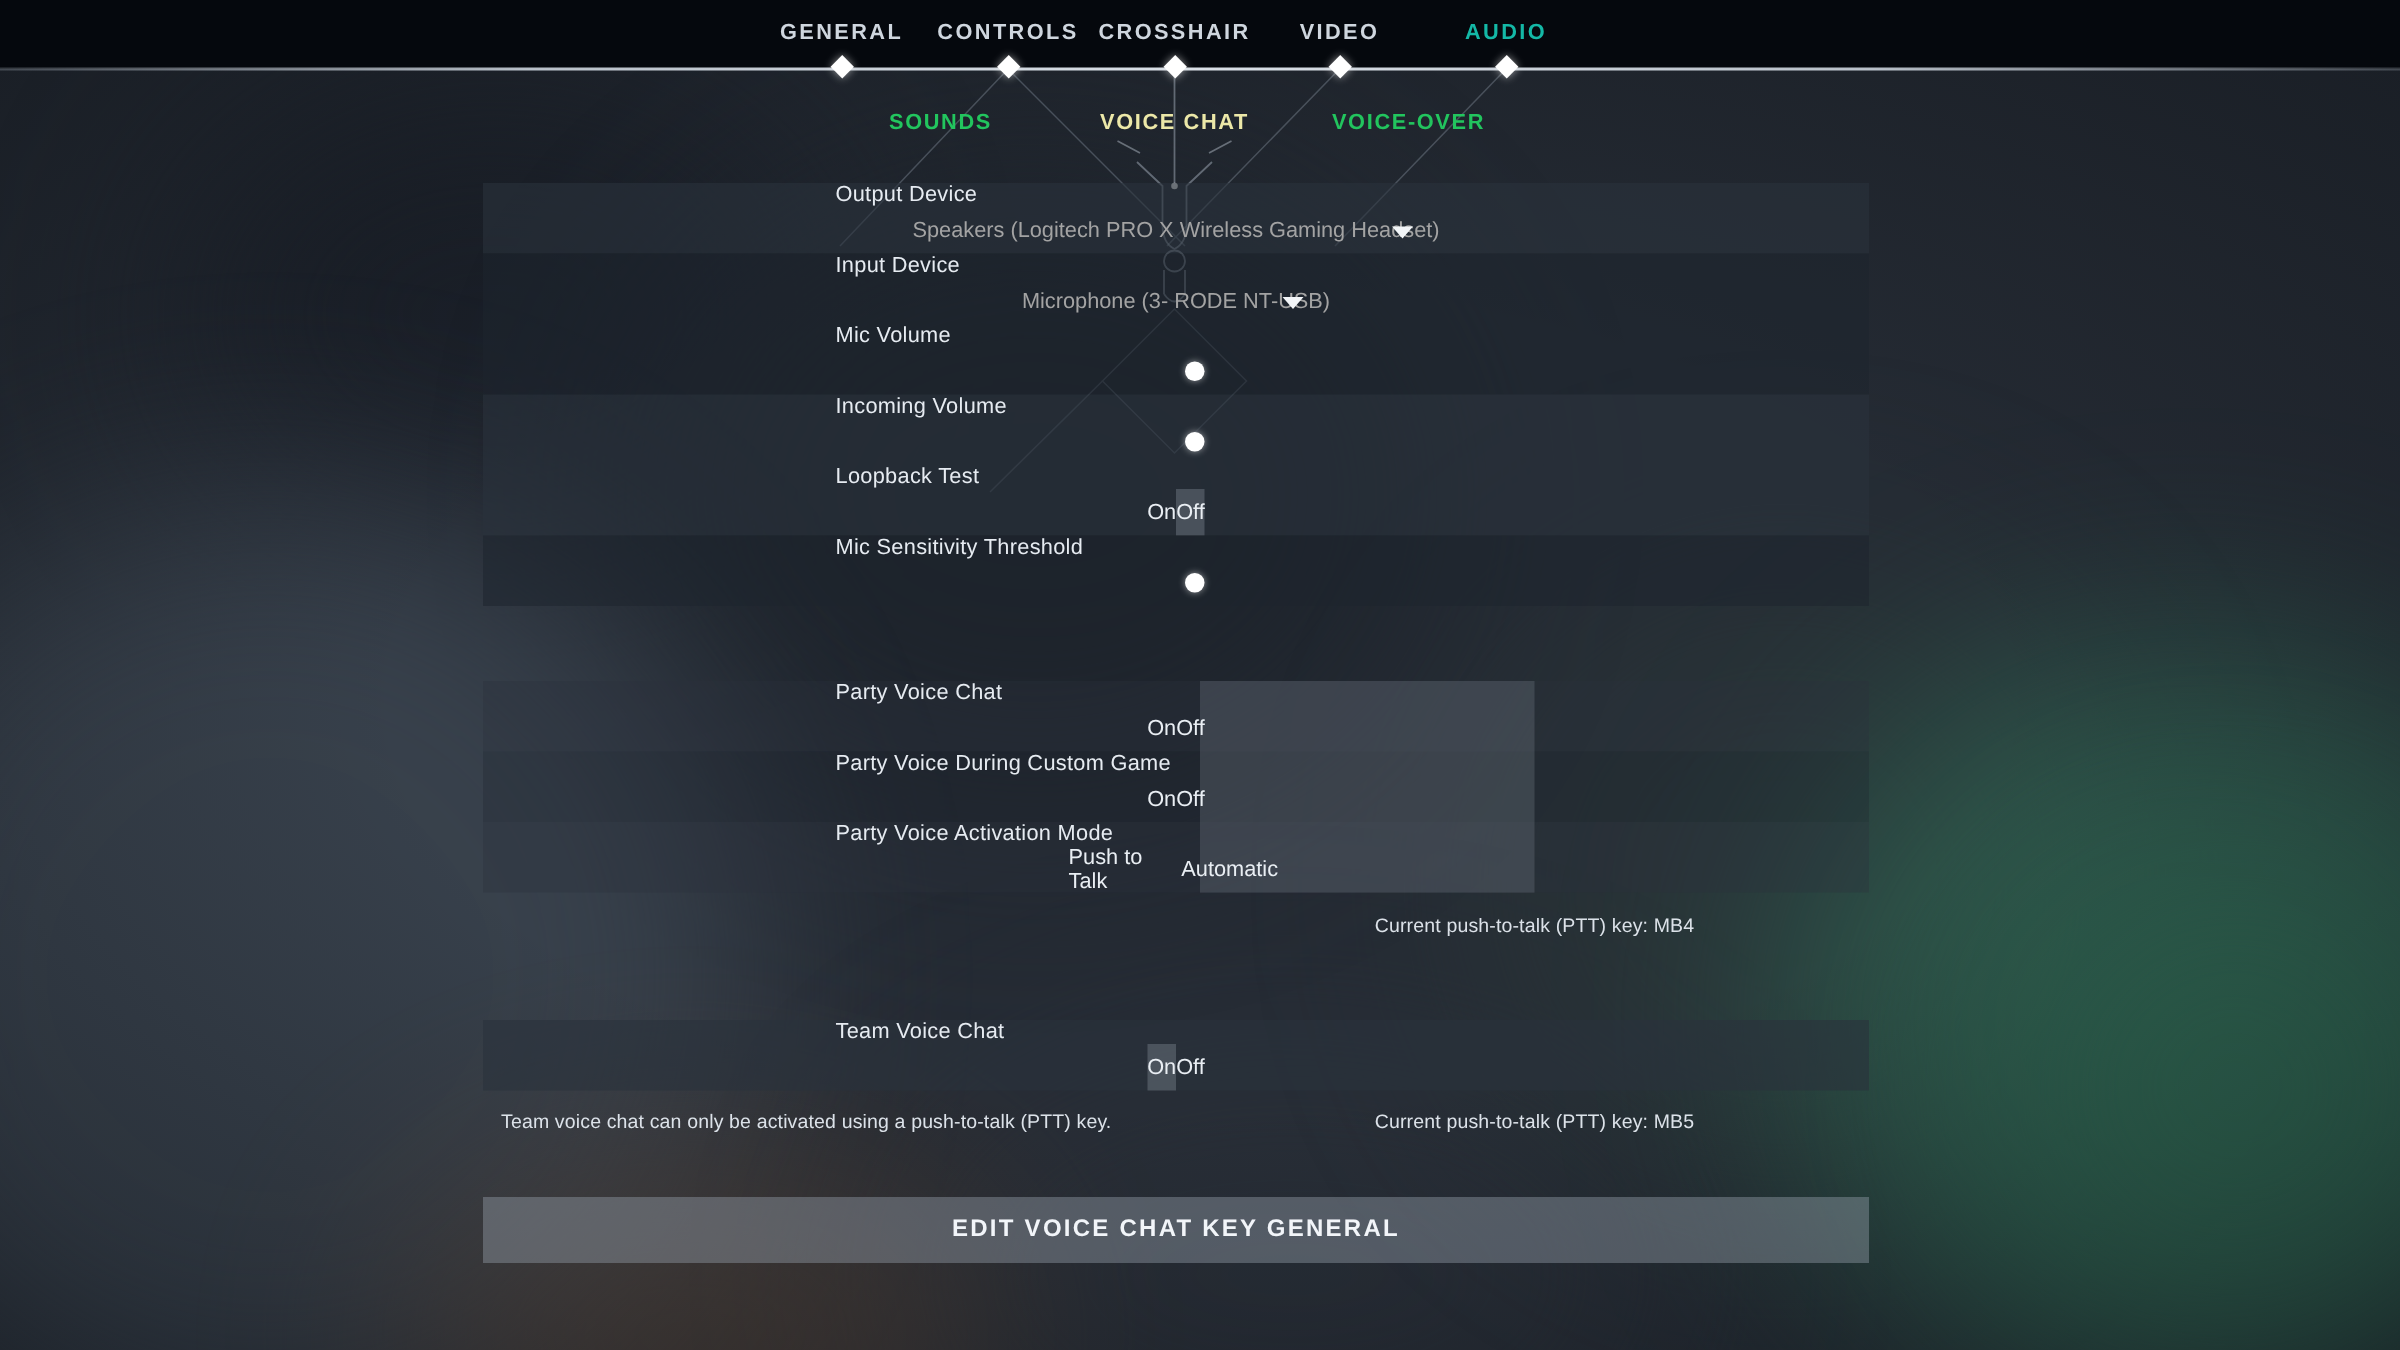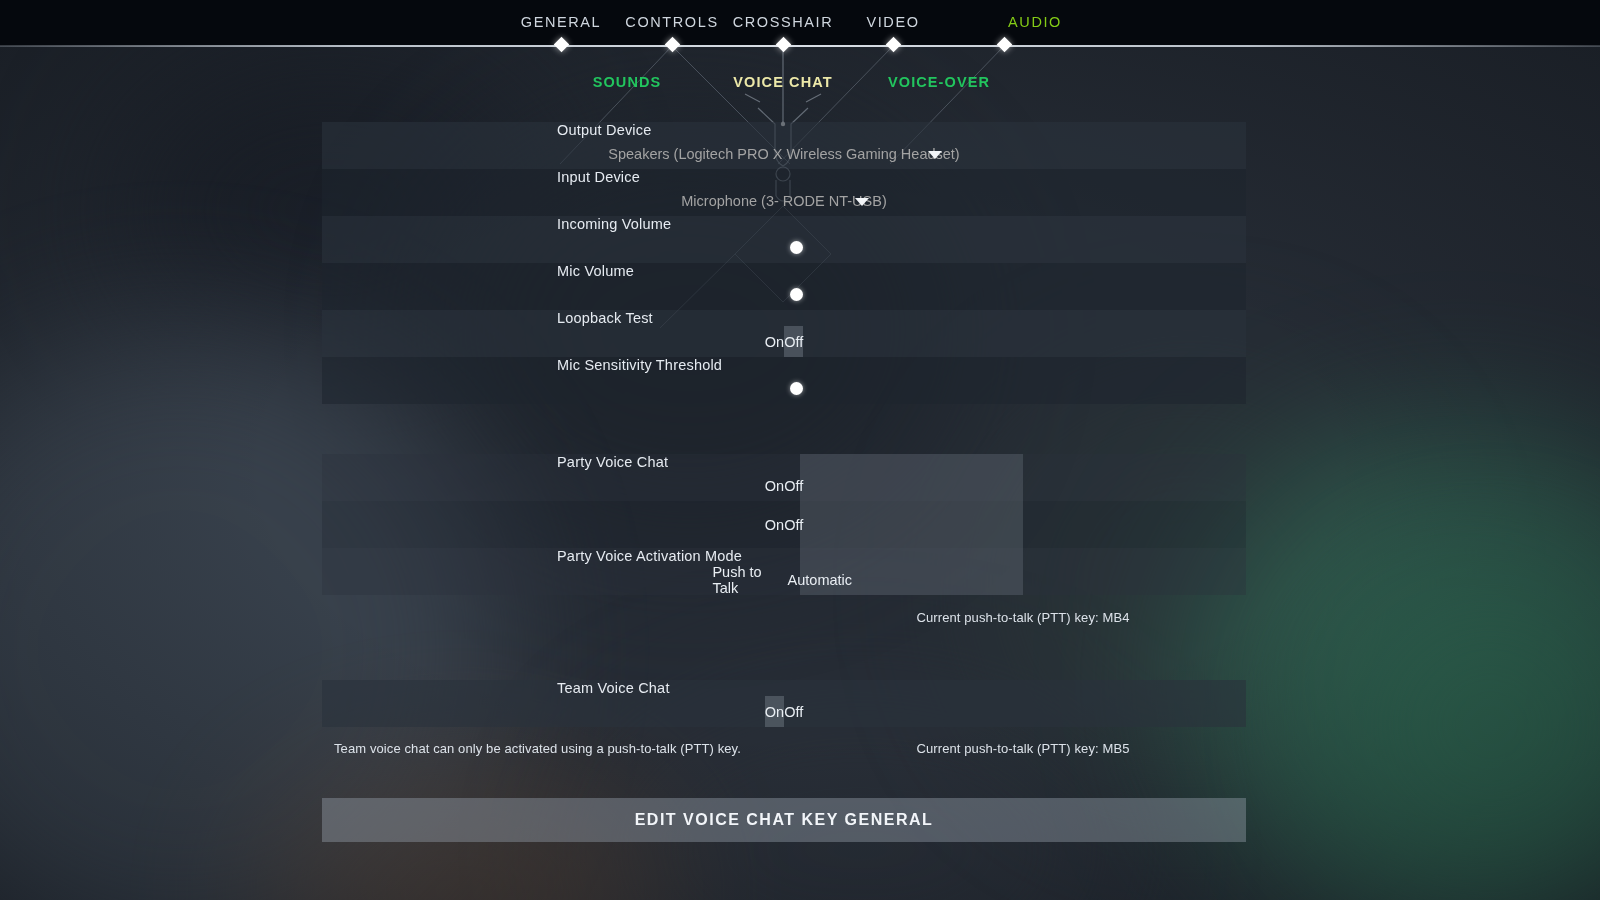--- a/index.html
+++ b/index.html
@@ -23,23 +23,23 @@
   #bg .b7{ left:430px; top:120px; width:520px; height:420px; background:#1d232b; opacity:.9; }
   #bg .b8{ left:120px; top:60px; width:420px; height:300px; background:#1b2029; opacity:.9; }
   #bg .vig{ position:absolute; inset:0;
      background:radial-gradient(ellipse 95% 85% at 50% 52%, rgba(0,0,0,0) 35%, rgba(6,9,13,.55) 100%); }
 
   
   #header{ position:absolute; left:0; top:0; width:1600px; height:46px; z-index:5;
            background:#05080d; }
   #tabs{ position:absolute; left:0; top:0; width:1600px; height:46px; }
   .tab{ position:absolute; top:14px; transform:translateX(-50%);
-        font-size:14.5px; font-weight:400; letter-spacing:1.6px;
+        font-size:14.5px; font-weight:700; letter-spacing:1.6px;
         color:#cfd6de; white-space:nowrap; }
-  .tab.active{ color:#84cc16;margin-left:31px; }
+  .tab.active{ color:#14b8a6; }
 
   #axis{ position:absolute; left:0; top:45px; width:1600px; height:2px; z-index:6;
          background:linear-gradient(to right, rgba(190,200,212,.25) 0%, rgba(214,222,231,.85) 22%,
                     rgba(228,234,241,.95) 50%, rgba(214,222,231,.85) 78%, rgba(190,200,212,.25) 100%); }
   .dia{ position:absolute; top:39px; width:11px; height:11px; margin-left:-5.5px; z-index:7;
         background:#ffffff; transform:rotate(45deg);
         box-shadow:0 0 6px rgba(255,255,255,.55); }
 
   
   #subtabs{ position:absolute; left:0; top:46px; width:1600px; height:56px; z-index:6; }
@@ -178,33 +178,33 @@
       </div>
       <div class="row band-b">
         <div class="label">Input Device</div>
         <div class="control">
           <div class="dd">
             <span class="val">Microphone (3- RODE NT-USB)</span>
             <span class="arrow"></span>
           </div>
         </div>
       </div>
+      <div class="row band-b">
+        <div class="label">Mic Volume</div>
+        <div class="control">
+          <div class="sl">
+            <div class="knob" style="left: 74%;"></div>
+          </div>
+        </div>
+      </div>
       <div class="row band-a">
         <div class="label">Incoming Volume</div>
         <div class="control">
           <div class="sl">
             <div class="knob" style="left: 44%;"></div>
-          </div>
-        </div>
-      </div>
-      <div class="row band-b">
-        <div class="label">Mic Volume</div>
-        <div class="control">
-          <div class="sl">
-            <div class="knob" style="left: 74%;"></div>
           </div>
         </div>
       </div>
       <div class="row band-a">
         <div class="label">Loopback Test</div>
         <div class="control">
           <div class="seg">
             <div class="opt">On</div>
             <div class="opt on">Off</div>
           </div>
@@ -227,20 +227,21 @@
   <div class="row band-a" style="position: relative; z-index: 1; background: rgba(42, 50, 60, 0.35);">
         <div class="label">Party Voice Chat</div>
         <div class="control">
           <div class="seg">
             <div class="opt">On</div>
             <div class="opt">Off</div>
           </div>
         </div>
       </div>
       <div class="row band-b" style="position: relative; z-index: 1; background: rgba(30, 37, 46, 0.3);">
+        <div class="label">Party Voice During Custom Game</div>
         <div class="control">
           <div class="seg">
             <div class="opt">On</div>
             <div class="opt">Off</div>
           </div>
         </div>
       </div>
       <div class="row band-a" style="position: relative; z-index: 1; background: rgba(42, 50, 60, 0.35);">
         <div class="label">Party Voice Activation Mode</div>
         <div class="control">

